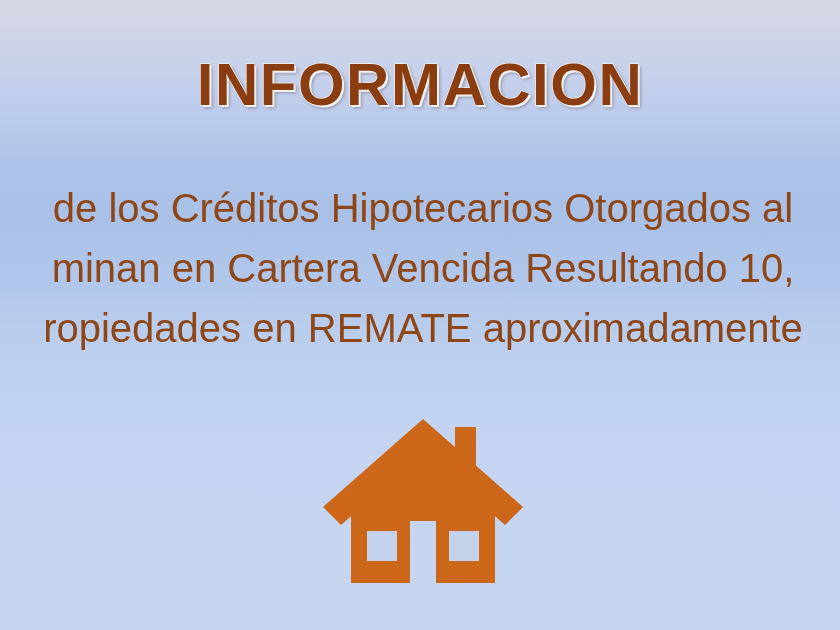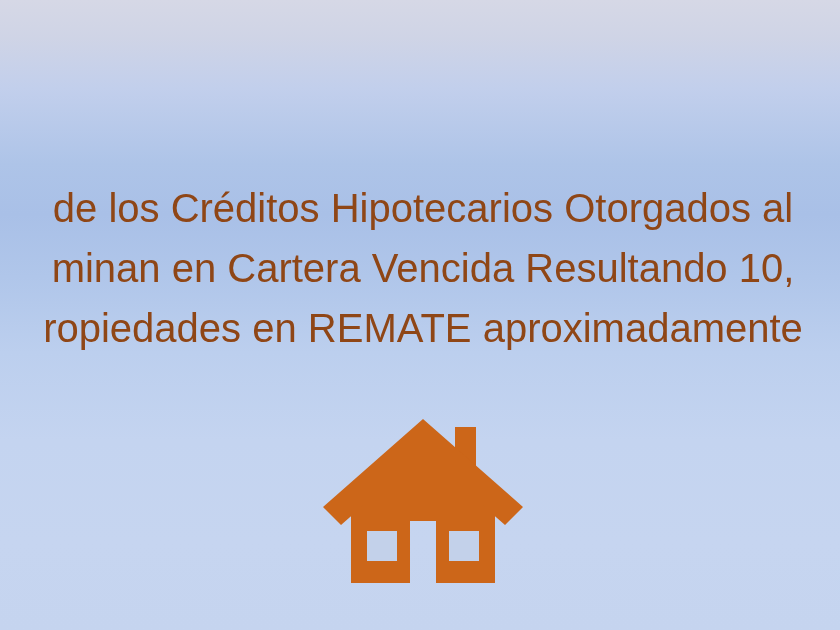--- a/index.html
+++ b/index.html
@@ -86,20 +86,23 @@
     display: block;
     width: 200px;
     height: 180px;
   }
 </style>
 </head>
 <body>
 
 <div class="slide">
 
+  <div class="title-wrap">
+    <span class="title">INFORMACION</span>
+  </div>
 
   <div class="body-block">
     <span class="body-line">de los Créditos Hipotecarios Otorgados al</span>
     <span class="body-line">minan en Cartera Vencida Resultando 10,</span>
     <span class="body-line">ropiedades en REMATE aproximadamente</span>
   </div>
 
   <div class="house-wrap">
     <svg class="house-svg" viewBox="0 0 200 180">
 

